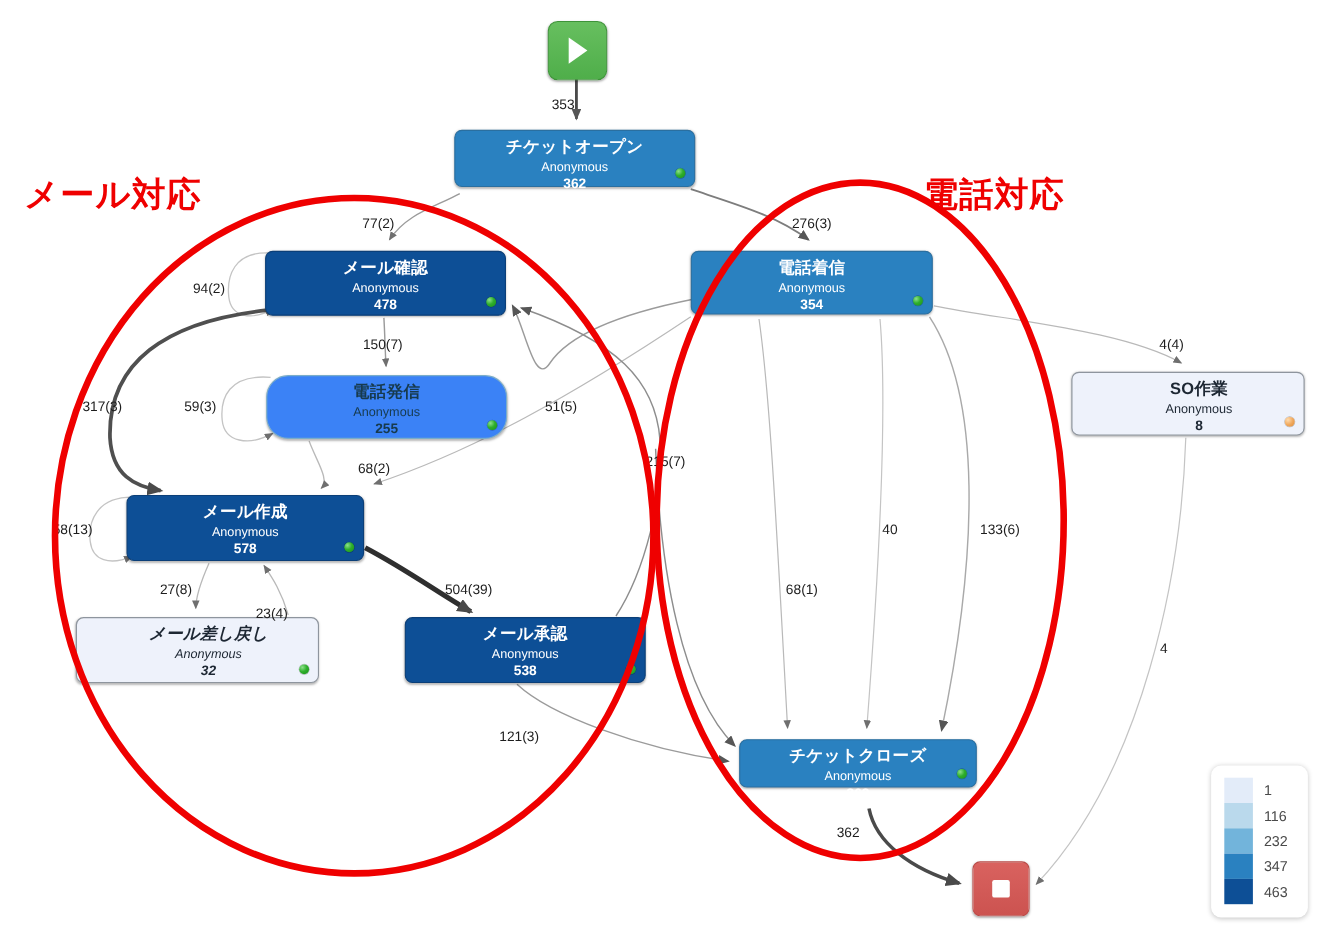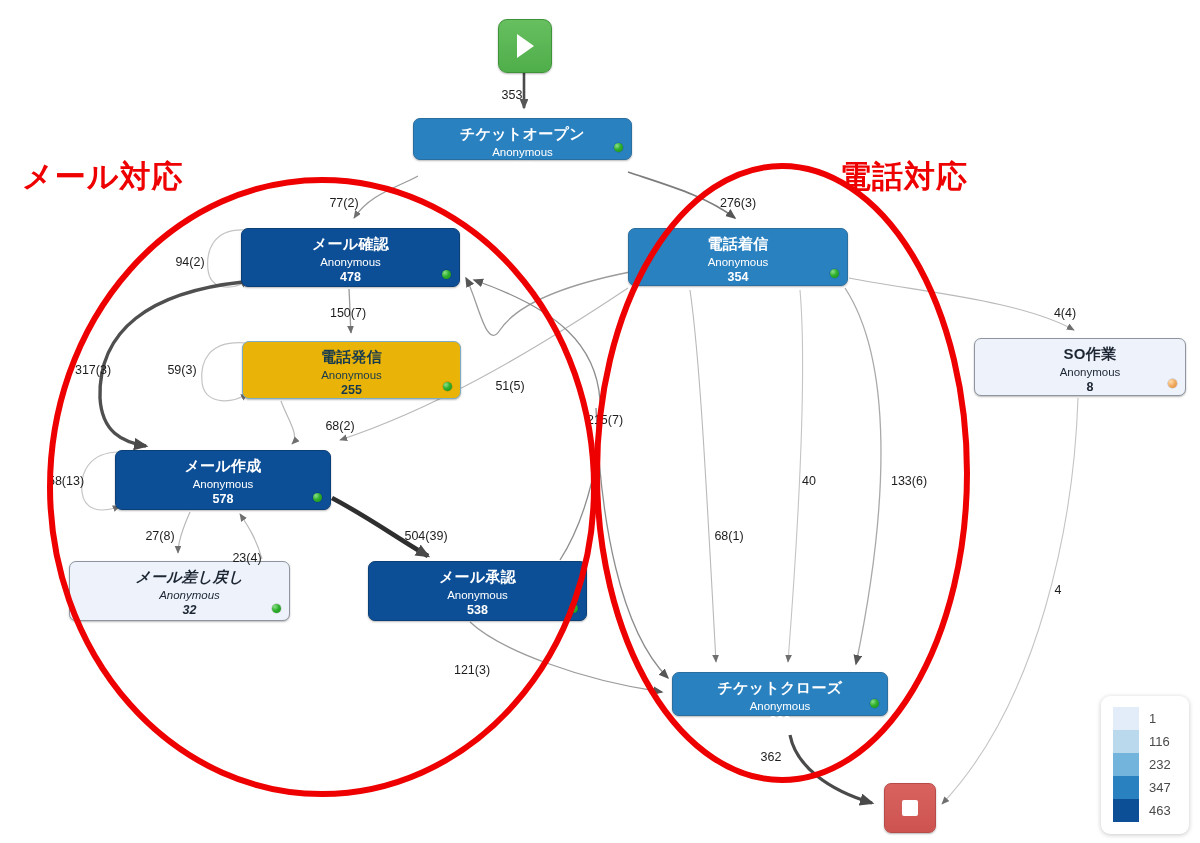--- a/index.html
+++ b/index.html
@@ -27,21 +27,21 @@
     overflow:visible;
   }
   .node .n-title{
     font-size:15px;font-weight:bold;line-height:1.1;
     margin-top:7px;letter-spacing:.3px;
   }
   .node .n-res{font-size:11.5px;line-height:1.15;margin-top:3px;}
   .node .n-val{font-size:12.5px;font-weight:bold;line-height:1.15;margin-top:1px;}
   .node.dark{background:#0d4f96;color:#ffffff;border-color:#0b3f78;}
   .node.mid{background:#2a81c0;color:#ffffff;border-color:#2a6fa0;}
-  .node.light{background:#eab308;color:#173a4d;border-color:#7aadc9;}
+  .node.light{background:#3b82f6;color:#173a4d;border-color:#7aadc9;border-radius:20px;}
   .node.pale{background:#eef2fb;color:#1d2733;border-color:#8e959e;padding-left:20px;}
 
   .dot{
     position:absolute;right:8px;bottom:7px;
     width:9px;height:9px;border-radius:50%;
     background:radial-gradient(circle at 32% 30%,#8ce08a 0%,#2faf2c 45%,#198f18 100%);
     box-shadow:0 0 0 .5px rgba(0,0,0,.25);
   }
   .dot.orange{
     background:radial-gradient(circle at 32% 30%,#ffd9a8 0%,#f0a košik 1%,#efa95c 45%,#e08c33 100%);
@@ -165,21 +165,21 @@
       <path d="M1078,398 C1074,520 1040,700 942,804" stroke="#c4c4c4" stroke-width="1.1" marker-end="url(#ah-light)"></path>
 
       <path d="M790,735 C796,766 828,790 872,803" stroke="#4a4a4a" stroke-width="3.2" marker-end="url(#ah-dark)"></path>
     </g>
   </svg>
 
   <div class="startnode" style="left:498px;top:19px;">
     <span class="tri"></span>
   </div>
 
-  <div class="node mid" style="left:413px;top:118px;width:219px;height:42px;">
+  <div class="node mid" style="left:413px;top:118px;width:219px;height:52px;">
     <div class="n-title">チケットオープン</div>
     <div class="n-res">Anonymous</div>
     <div class="n-val">362</div>
     <span class="dot"></span>
   </div>
 
   <div class="node dark" style="left:241px;top:228px;width:219px;height:59px;">
     <div class="n-title">メール確認</div>
     <div class="n-res">Anonymous</div>
     <div class="n-val">478</div>
@@ -239,21 +239,21 @@
     <span class="sq"></span>
   </div>
 
   <div class="edge-label" style="left:512px;top:95px;">353</div>
   <div class="edge-label" style="left:738px;top:203px;">276(3)</div>
   <div class="edge-label" style="left:344px;top:203px;">77(2)</div>
   <div class="edge-label" style="left:190px;top:262px;">94(2)</div>
   <div class="edge-label" style="left:348px;top:313px;">150(7)</div>
   <div class="edge-label" style="left:182px;top:370px;">59(3)</div>
   <div class="edge-label" style="left:93px;top:370px;">317(3)</div>
-  <div class="edge-label" style="left:510px;top:370px;margin-top:16px;">51(5)</div>
+  <div class="edge-label" style="left:510px;top:370px;">51(5)</div>
   <div class="edge-label" style="left:1065px;top:313px;">4(4)</div>
   <div class="edge-label" style="left:340px;top:426px;">68(2)</div>
   <div class="edge-label" style="left:66px;top:481px;">58(13)</div>
   <div class="edge-label" style="left:605px;top:420px;">215(7)</div>
   <div class="edge-label" style="left:809px;top:481px;">40</div>
   <div class="edge-label" style="left:909px;top:481px;">133(6)</div>
   <div class="edge-label" style="left:160px;top:536px;">27(8)</div>
   <div class="edge-label" style="left:247px;top:536px;margin-top:22px;">23(4)</div>
   <div class="edge-label" style="left:426px;top:536px;">504(39)</div>
   <div class="edge-label" style="left:729px;top:536px;">68(1)</div>

